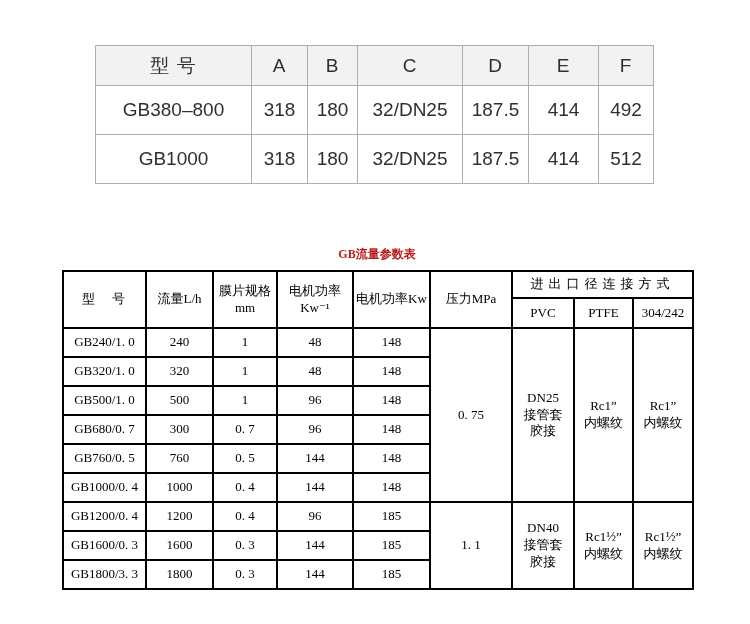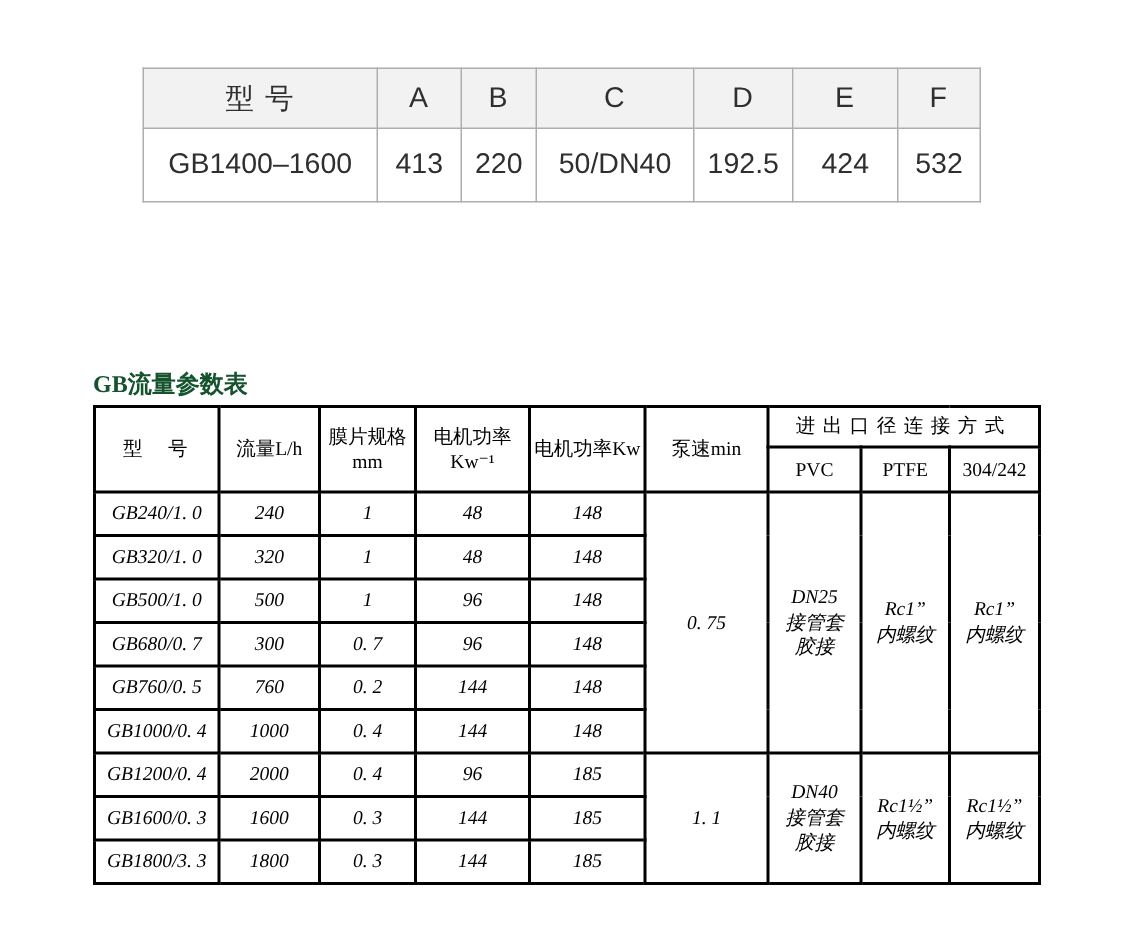--- a/index.html
+++ b/index.html
@@ -36,24 +36,25 @@
   .dim-table thead tr { height: 40px; }
   .dim-table thead th { background: #f2f2f2; letter-spacing: 1px; }
   .dim-table tbody tr { height: 49px; }
 
   
   .flow-title {
     position: absolute;
     left: 62px;
     top: 246px;
     width: 630px;
+    text-align: center;
     font-family: "Liberation Serif", "DejaVu Serif", serif;
-    font-size: 16px;
+    font-size: 12px;
     font-weight: bold;
-    color: #14532d;
+    color: #b91c1c;
     white-space: pre;
   }
 
   
   .flow-table {
     position: absolute;
     left: 62px;
     top: 270px;
     border-collapse: collapse;
     table-layout: fixed;
@@ -66,21 +67,21 @@
     text-align: center;
     vertical-align: middle;
     padding: 0;
     font-weight: normal;
     white-space: pre-line;
     line-height: 1.3;
     overflow: hidden;
   }
   .flow-table tr.head-top { height: 27px; }
   .flow-table tr.head-sub { height: 30px; }
-  .flow-table tbody tr { height: 29px; font-style: italic; }
+  .flow-table tbody tr { height: 29px; }
   .flow-table .conn-header { letter-spacing: 5px; margin-left: 16px; }
   .flow-table .model-header { letter-spacing: 2px; }
 </style>
 </head>
 <body>
 
 <table class="dim-table">
   <colgroup>
     <col style="width:156px">
       <col style="width:56px">
@@ -96,27 +97,36 @@
       <th>A</th>
       <th>B</th>
       <th>C</th>
       <th>D</th>
       <th>E</th>
       <th>F</th>
     </tr>
   </thead>
   <tbody>
     <tr>
-      <td>GB1400–1600</td>
-      <td>413</td>
-      <td>220</td>
-      <td>50/DN40</td>
-      <td>192.5</td>
-      <td>424</td>
-      <td>532</td>
+      <td>GB380–800</td>
+      <td>318</td>
+      <td>180</td>
+      <td>32/DN25</td>
+      <td>187.5</td>
+      <td>414</td>
+      <td>492</td>
+    </tr>
+    <tr>
+      <td>GB1000</td>
+      <td>318</td>
+      <td>180</td>
+      <td>32/DN25</td>
+      <td>187.5</td>
+      <td>414</td>
+      <td>512</td>
     </tr>
   </tbody>
 </table>
 
 <div class="flow-title">GB流量参数表</div>
 
 <table class="flow-table">
   <colgroup>
     <col style="width:83px">
       <col style="width:67px">
@@ -128,21 +138,21 @@
       <col style="width:59px">
       <col style="width:60px">
   </colgroup>
   <thead>
     <tr class="head-top">
       <th rowspan="2" class="model-header">型　号</th>
       <th rowspan="2">流量L/h</th>
       <th rowspan="2">膜片规格mm</th>
       <th rowspan="2">电机功率Kw⁻¹</th>
       <th rowspan="2">电机功率Kw</th>
-      <th rowspan="2">泵速min</th>
+      <th rowspan="2">压力MPa</th>
       <th colspan="3" class="conn-header">进出口径连接方式</th>
     </tr>
     <tr class="head-sub">
       <th>PVC</th>
       <th>PTFE</th>
       <th>304/242</th>
     </tr>
   </thead>
   <tbody>
     <tr>
@@ -177,34 +187,34 @@
     <tr>
       <td>GB680/0. 7</td>
       <td>300</td>
       <td>0. 7</td>
       <td>96</td>
       <td>148</td>
     </tr>
     <tr>
       <td>GB760/0. 5</td>
       <td>760</td>
-      <td>0. 2</td>
+      <td>0. 5</td>
       <td>144</td>
       <td>148</td>
     </tr>
     <tr>
       <td>GB1000/0. 4</td>
       <td>1000</td>
       <td>0. 4</td>
       <td>144</td>
       <td>148</td>
     </tr>
     <tr>
       <td>GB1200/0. 4</td>
-      <td>2000</td>
+      <td>1200</td>
       <td>0. 4</td>
       <td>96</td>
       <td>185</td>
       <td rowspan="3">1. 1</td>
       <td rowspan="3">DN40
 接管套
 胶接</td>
       <td rowspan="3">Rc1½”
 内螺纹</td>
       <td rowspan="3">Rc1½”

